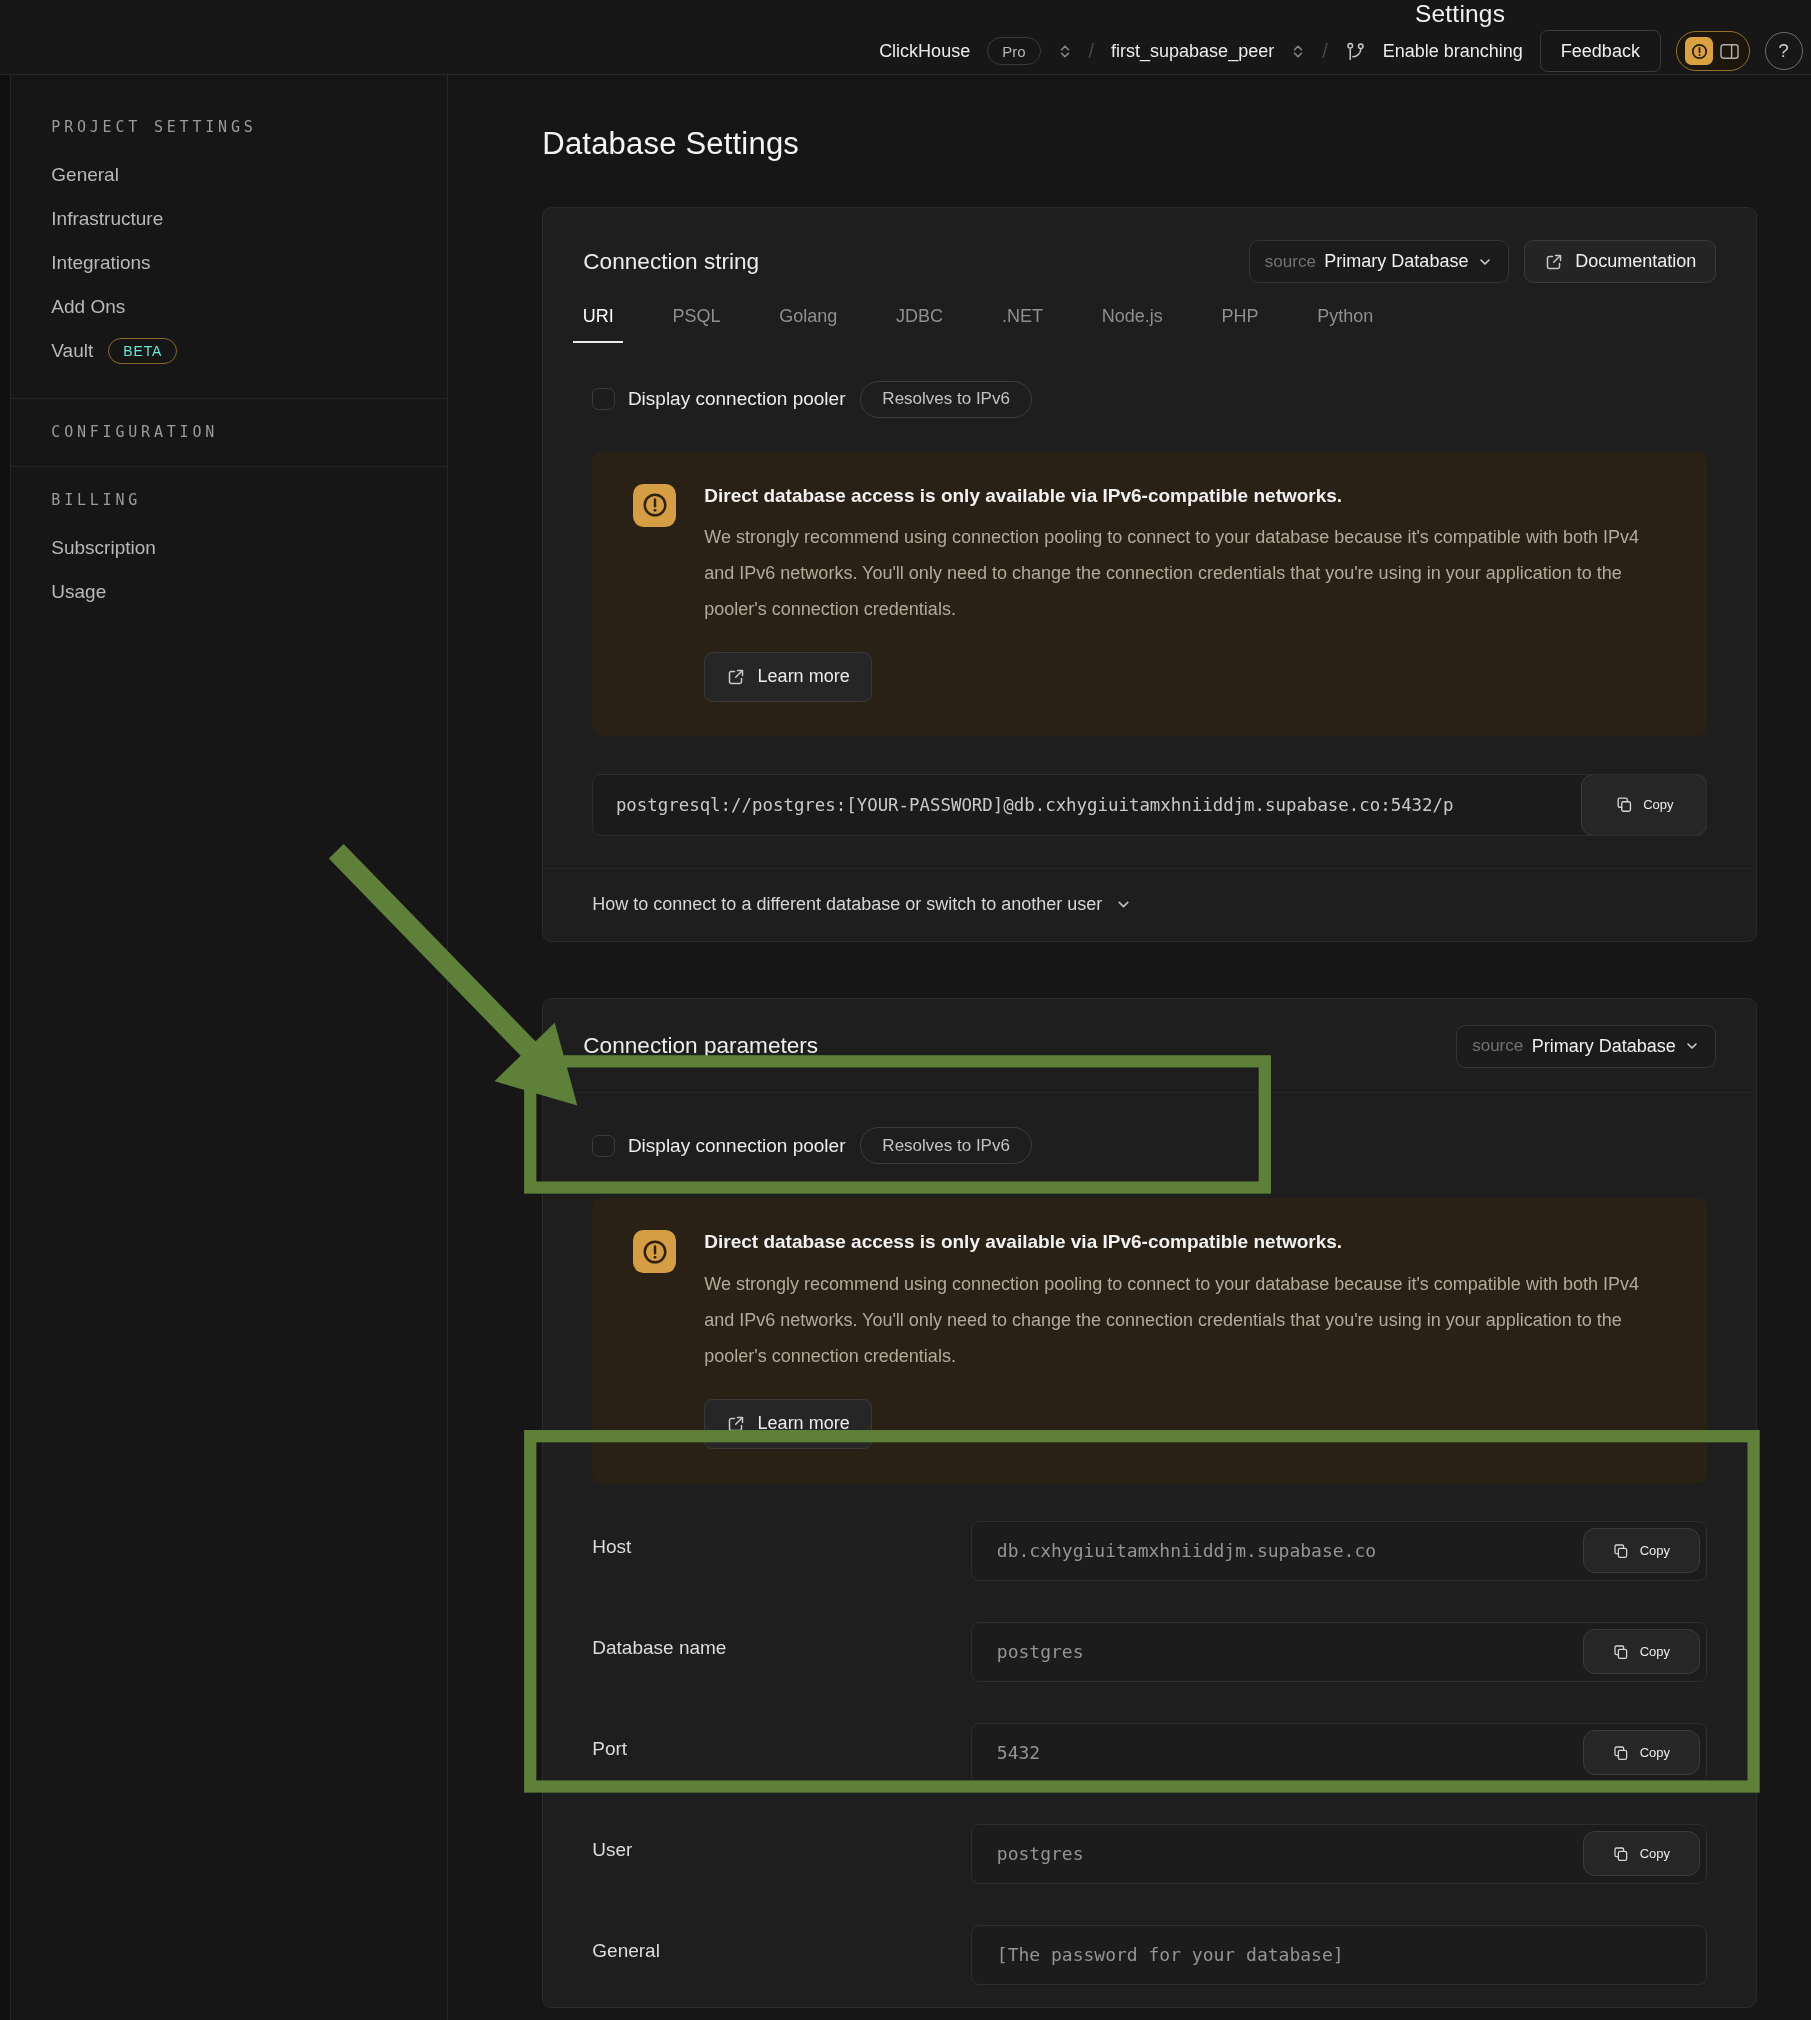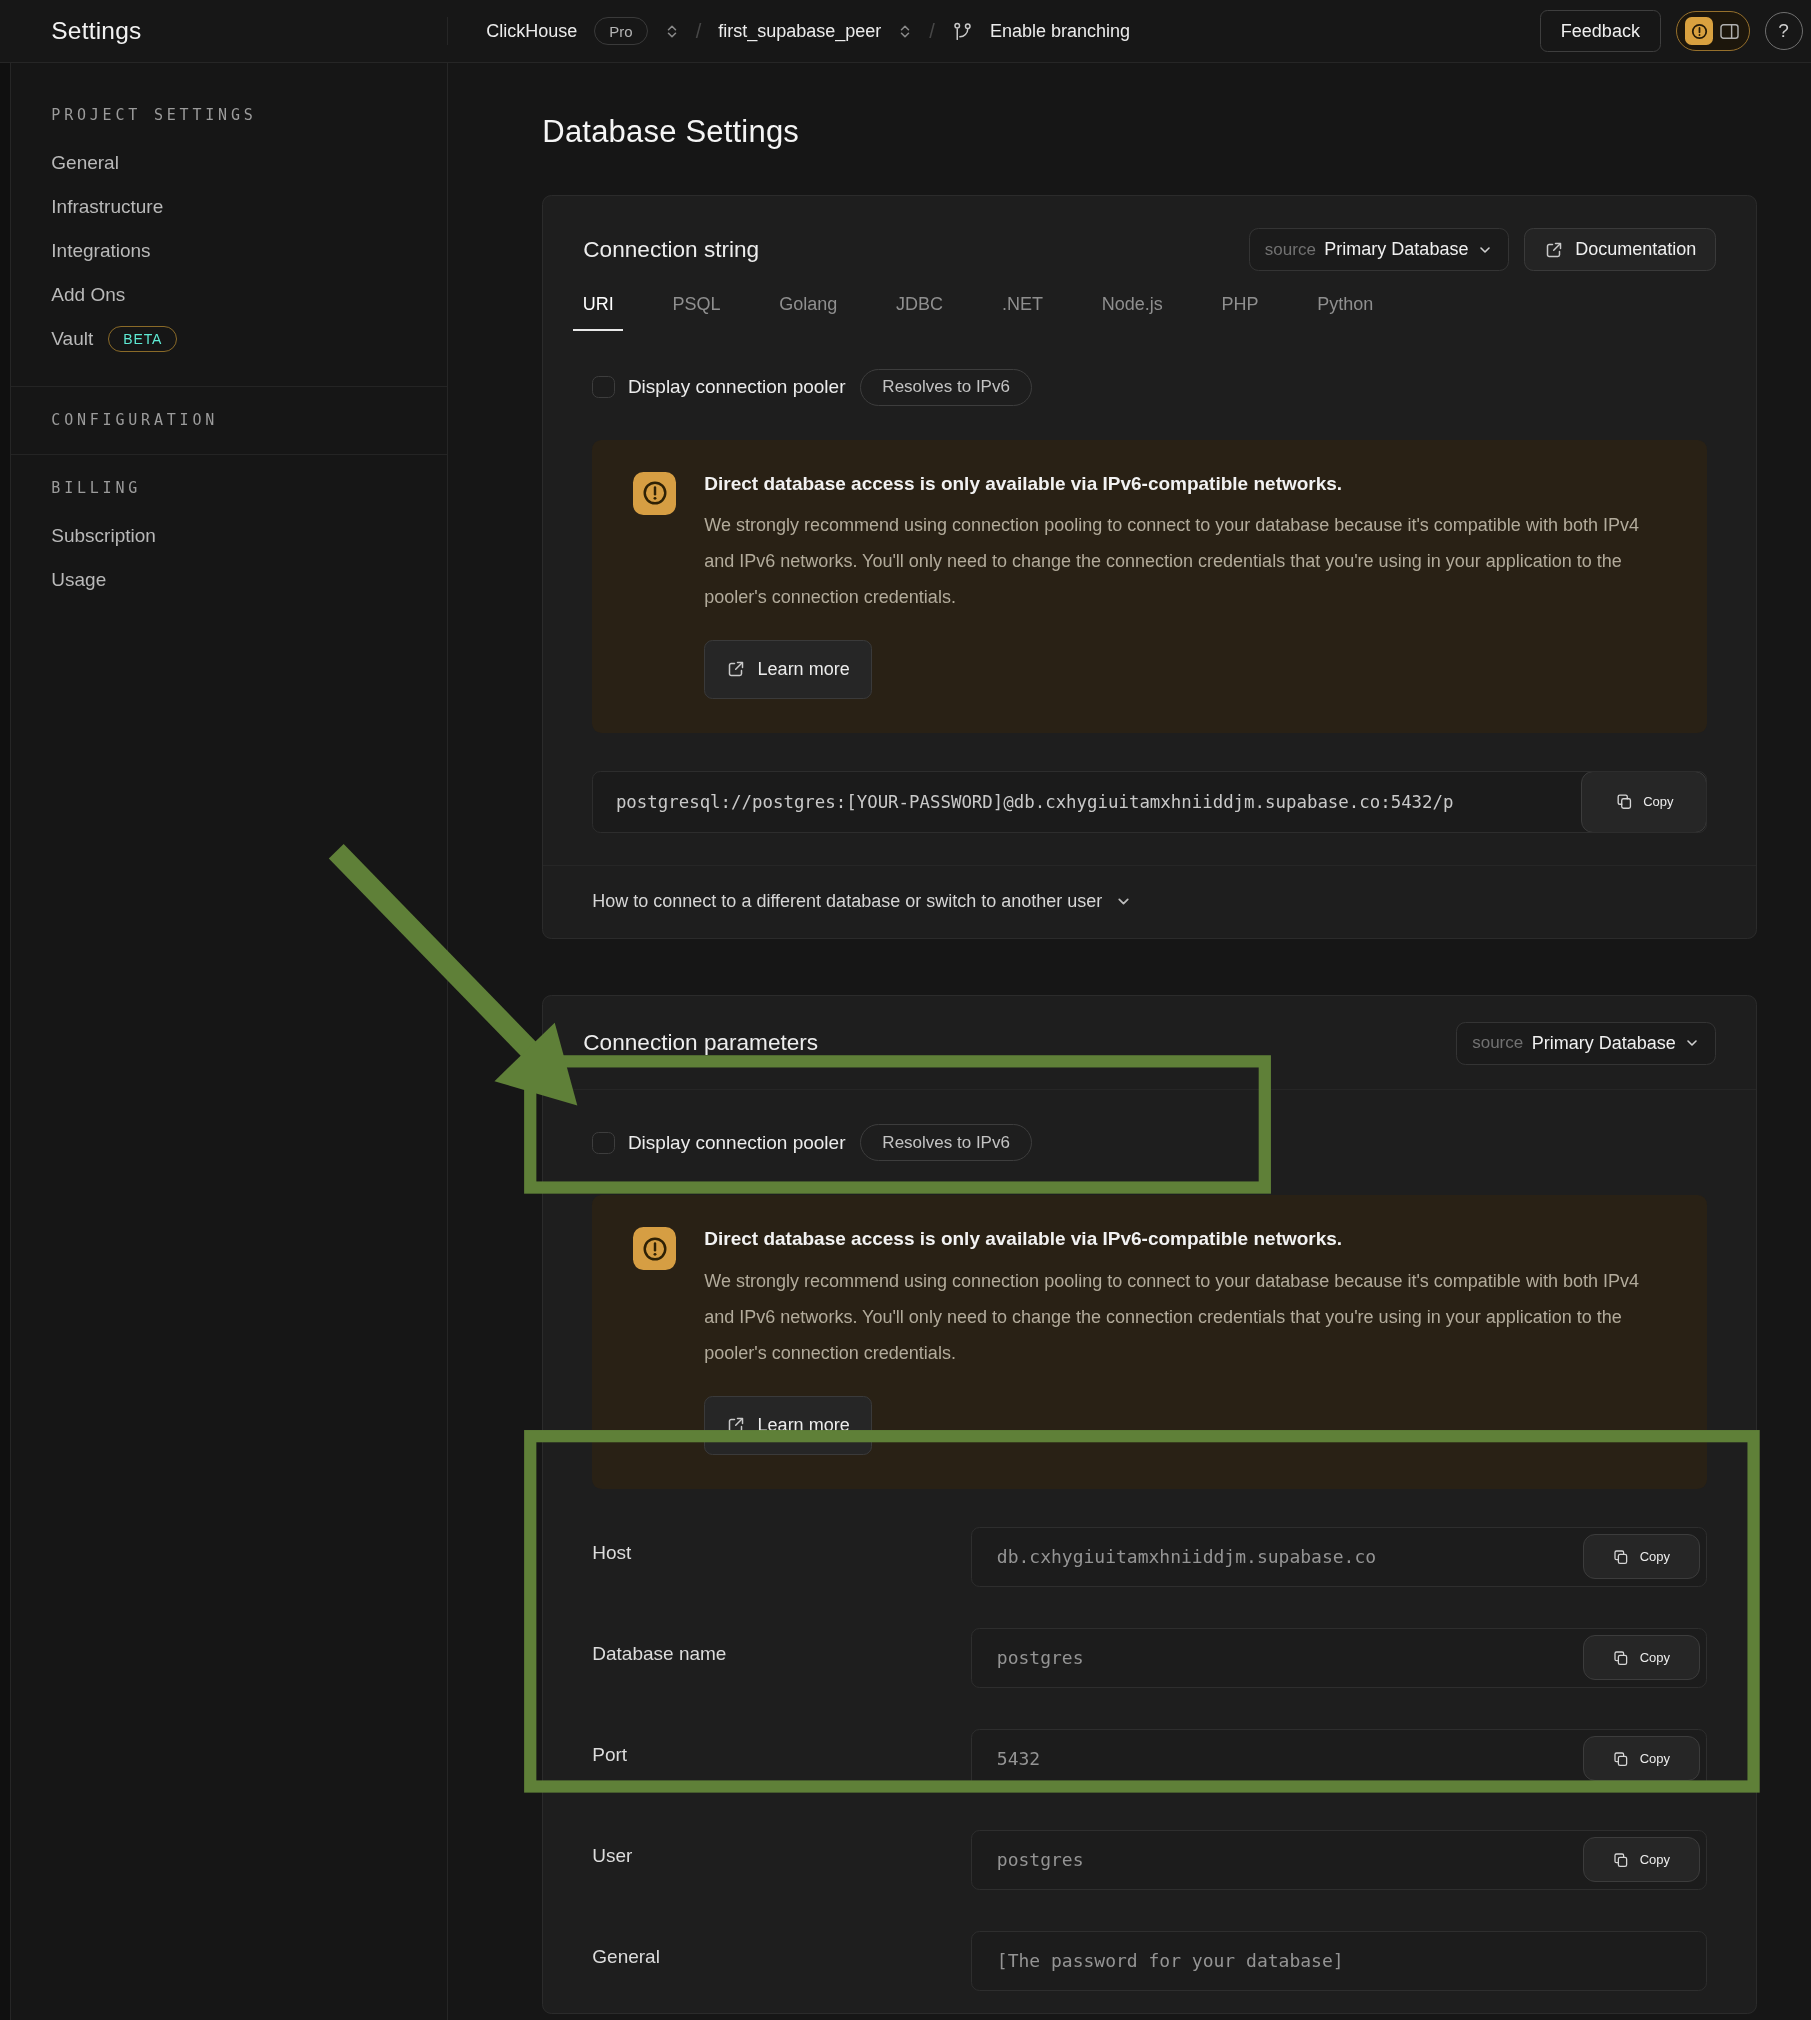--- a/index.html
+++ b/index.html
@@ -7,21 +7,21 @@
   body {
     width:1812px; height:2021px; position:relative; overflow:hidden;
     font-family:"Liberation Sans", sans-serif; color:#e0e0e0;
     -webkit-font-smoothing:antialiased;
   }
 
   
   .left-rail { position:absolute; left:0; top:0; bottom:0; width:11.3px; background:#101010; border-right:0.9px solid #262626; z-index:2; }
 
   
-  .topbar { position:relative; z-index:3; height:63px; display:flex; align-items:center; border-bottom:0.9px solid #262626; background:#171717; padding-left:11.3px; }
+  .topbar { position:relative; z-index:3; height:75px; display:flex; align-items:flex-end; border-bottom:0.9px solid #262626; background:#171717; padding-left:11.3px;flex-direction:column; }
   .topbar-title-area { width:437px; border-right:0.9px solid #262626; display:flex; align-items:center; padding-left:40px; }
   .topbar-title { font-size:24.5px; font-weight:400; color:#f2f2f2; letter-spacing:0.2px; }
   .topbar-main { flex:1; display:flex; align-items:center; padding:0 17px 0 38px; gap:17px; }
   .crumb-text { font-size:18px; color:#ececec; }
   .plan-pill { font-size:15px; color:#b5b5b5; border:0.9px solid #3a3a3a; border-radius:941px; padding:4.7px 14px; }
   .updown-icon svg, .branch-icon svg { display:block; }
   .crumb-sep { font-size:20px; color:#474747; }
   .topbar-right { margin-left:auto; display:flex; align-items:center; gap:15px; }
   .feedback-btn { font-size:18px; color:#f0f0f0; border:0.9px solid #3e3e3e; border-radius:7.5px; padding:9.4px 20px; background:transparent; cursor:pointer; }
   .status-pill { display:flex; align-items:center; gap:5.6px; border:0.9px solid #96702c; border-radius:941px; padding:4.7px 8.5px; background:#1c160c; }
@@ -62,21 +62,21 @@
 
   .pooler-row { display:flex; align-items:center; gap:13px; }
   .checkbox { width:22.6px; height:22.6px; border:1.4px solid #3d3d3d; border-radius:6.6px; background:#1d1d1d; cursor:pointer; flex-shrink:0; }
   .pooler-label { font-size:19px; color:#ececec; }
   .pooler-badge { margin-left:1.9px; font-size:17px; color:#c3c3c3; border:0.9px solid #3d3d3d; border-radius:941px; padding:7.5px 21px; }
 
   .notice { margin-top:34px; background:#292115; border-radius:9.4px; padding:32px 38px 34px 41px; display:flex; gap:28px; }
   .alert-icon { width:43px; height:43px; background:#d69e43; border-radius:10.4px; display:flex; align-items:center; justify-content:center; flex-shrink:0; }
   .notice-title { font-size:19px; font-weight:700; color:#f2f2f2; line-height:24.5px; margin-bottom:11.3px; }
   .notice-body { font-size:18px; color:#b2ab9b; line-height:36px; max-width:970px; }
-  .learn-more-btn { margin-top:24.5px; display:inline-flex; align-items:center; gap:11.3px; height:59px; padding:0 21px; background:#262626; border:0.9px solid #3a3a3a; border-radius:8.5px; font-size:18px; color:#ececec; cursor:pointer; }
+  .learn-more-btn { margin-top:24.5px; display:inline-flex; align-items:center; gap:11.3px; height:50px; padding:0 21px; background:#262626; border:0.9px solid #3a3a3a; border-radius:8.5px; font-size:18px; color:#ececec; cursor:pointer; }
 
   .code-row { position:relative; margin-top:38px; height:62px; background:#1b1b1b; border:0.9px solid #2d2d2d; border-radius:8.5px; display:flex; align-items:center; padding:0 141px 0 22.6px; overflow:hidden; }
   .code-text { font-family:"DejaVu Sans Mono", monospace; font-size:17.4px; color:#c9c9c9; white-space:nowrap; }
   .copy-btn { display:flex; align-items:center; justify-content:center; gap:9.4px; background:#262626; border:0.9px solid #3c3c3c; border-radius:12px; font-size:13px; color:#ececec; cursor:pointer;margin-left:6px; }
   .code-copy { position:absolute; right:-0.9px; top:-0.9px; bottom:-0.9px; width:126px; }
 
   .card-footer { margin-top:32px; border-top:0.9px solid #262626; height:73px; display:flex; align-items:center; gap:13px; padding:0 49px; font-size:18px; color:#d6d6d6; cursor:pointer; }
 
   .fields { margin-top:38px; padding-bottom:22.6px; }
   .field-row { display:grid; grid-template-columns:379px 1fr; align-items:center; }

